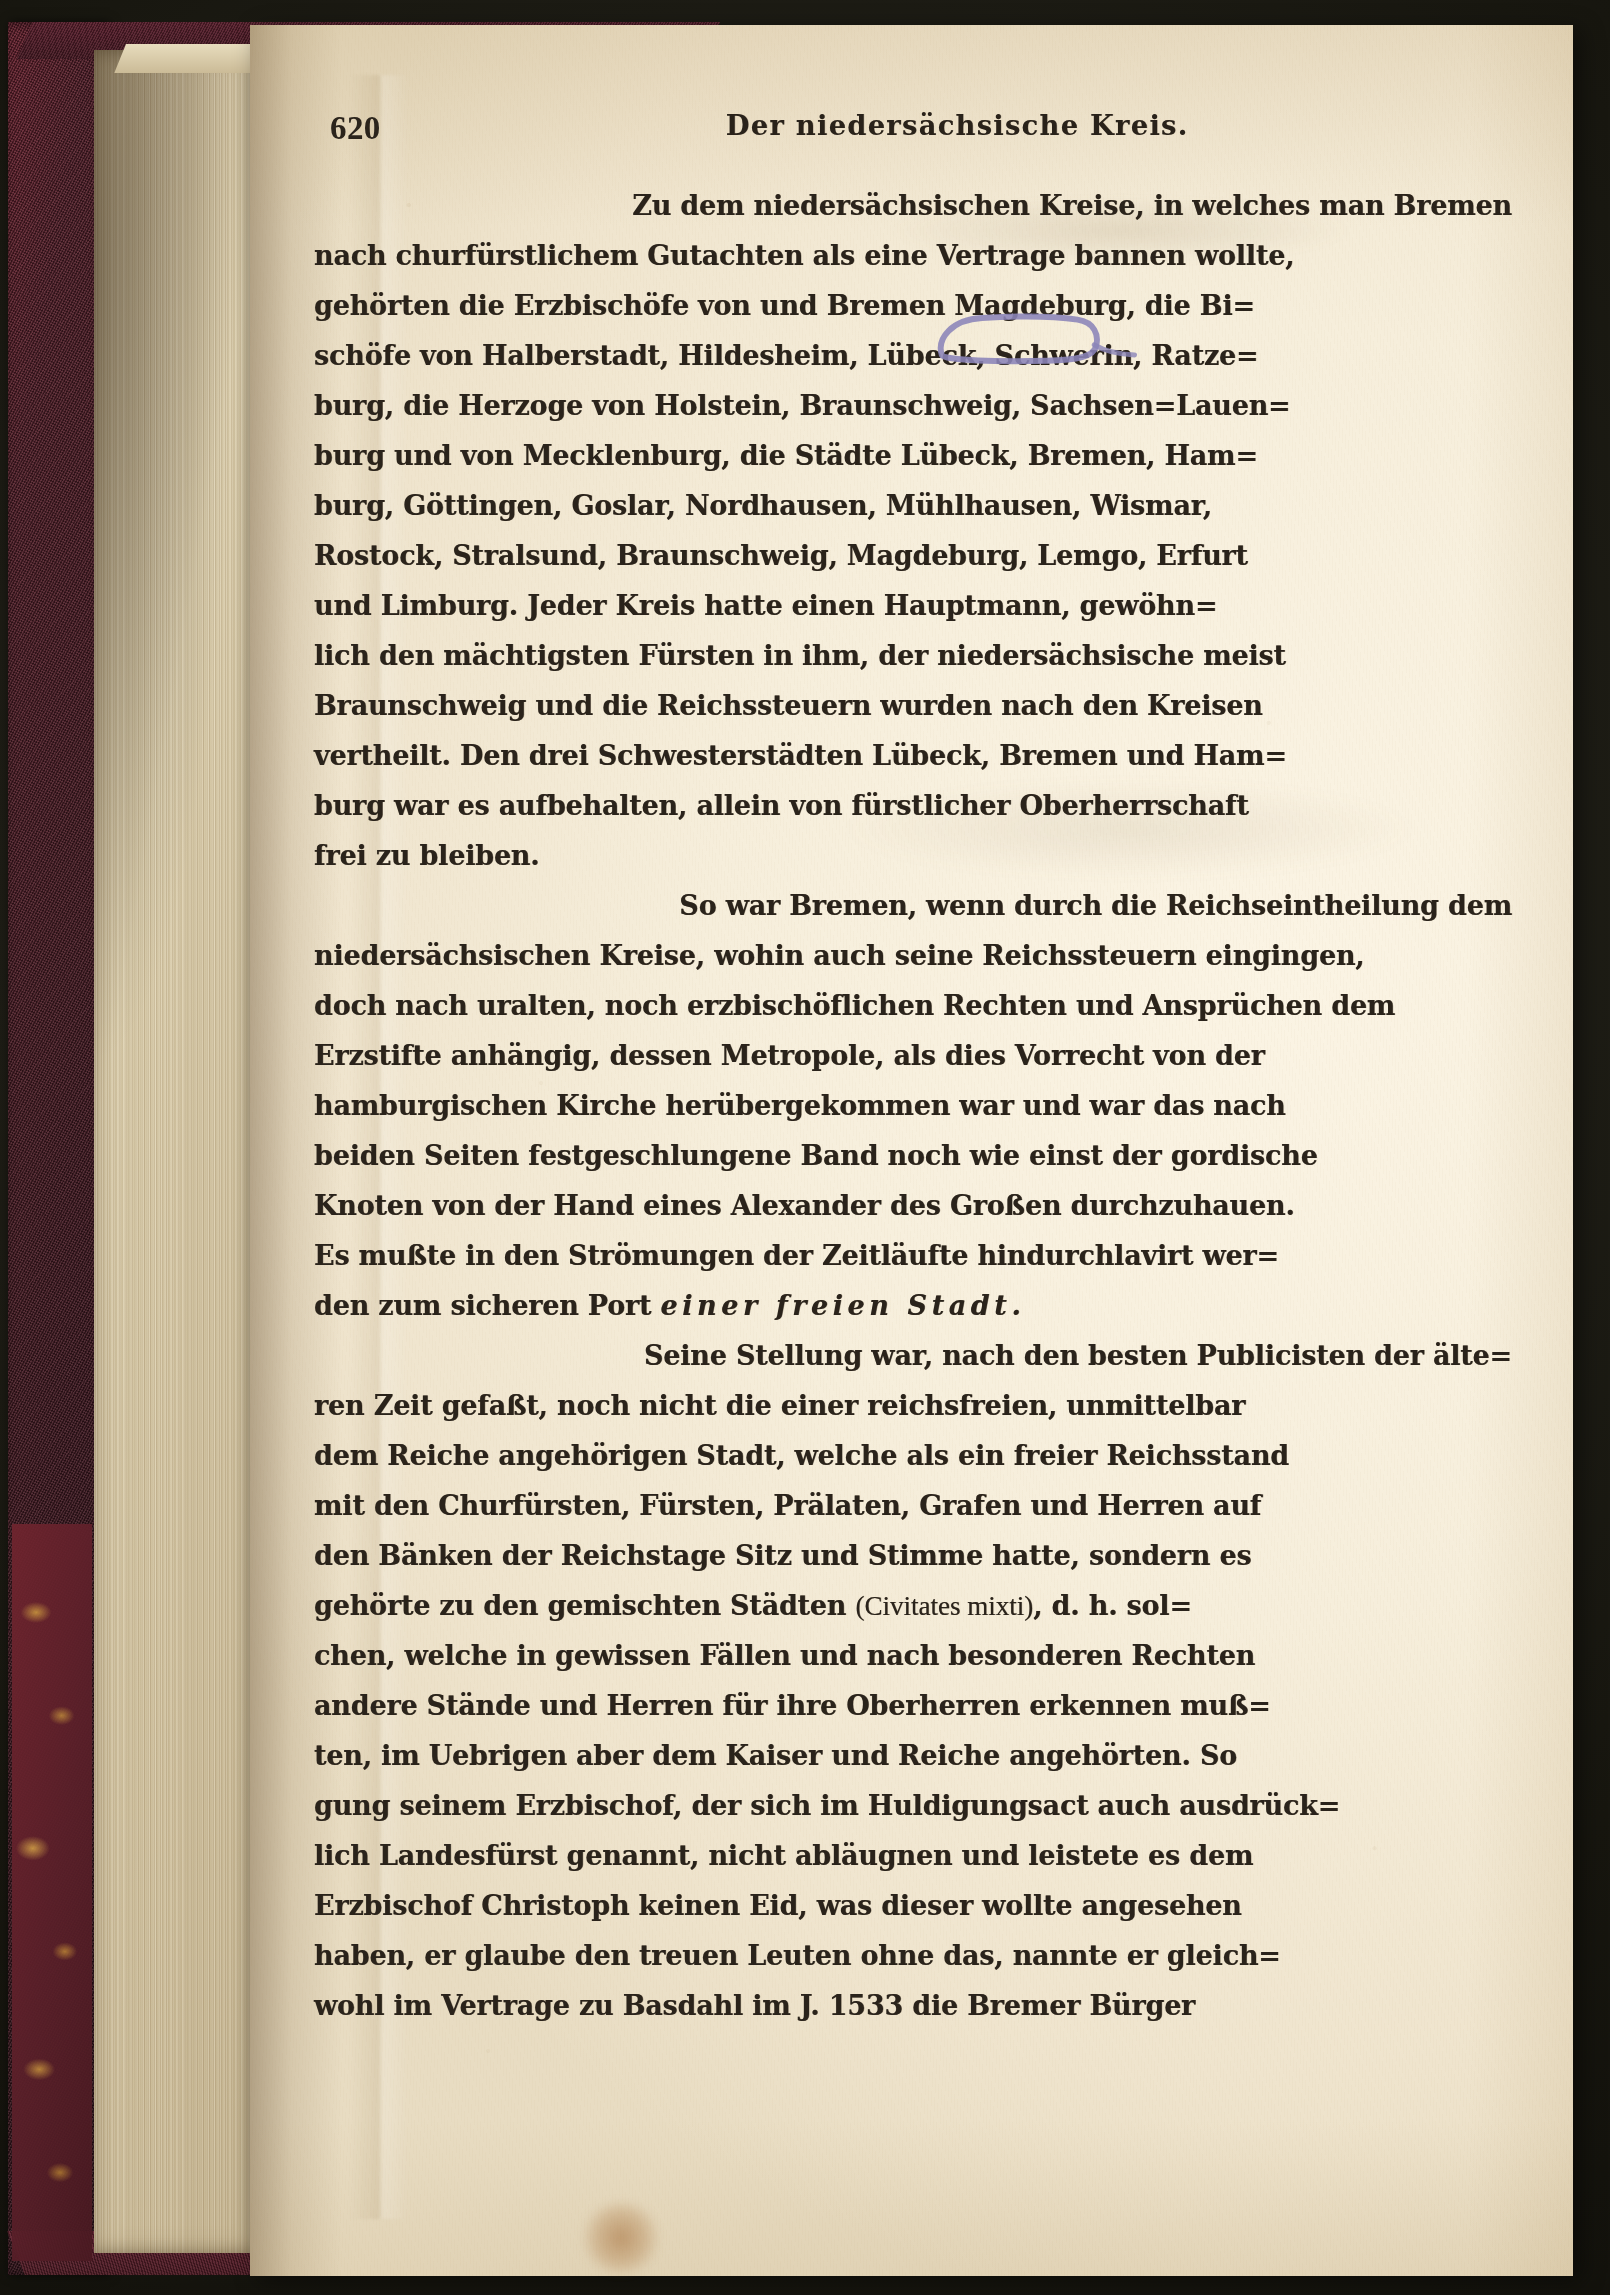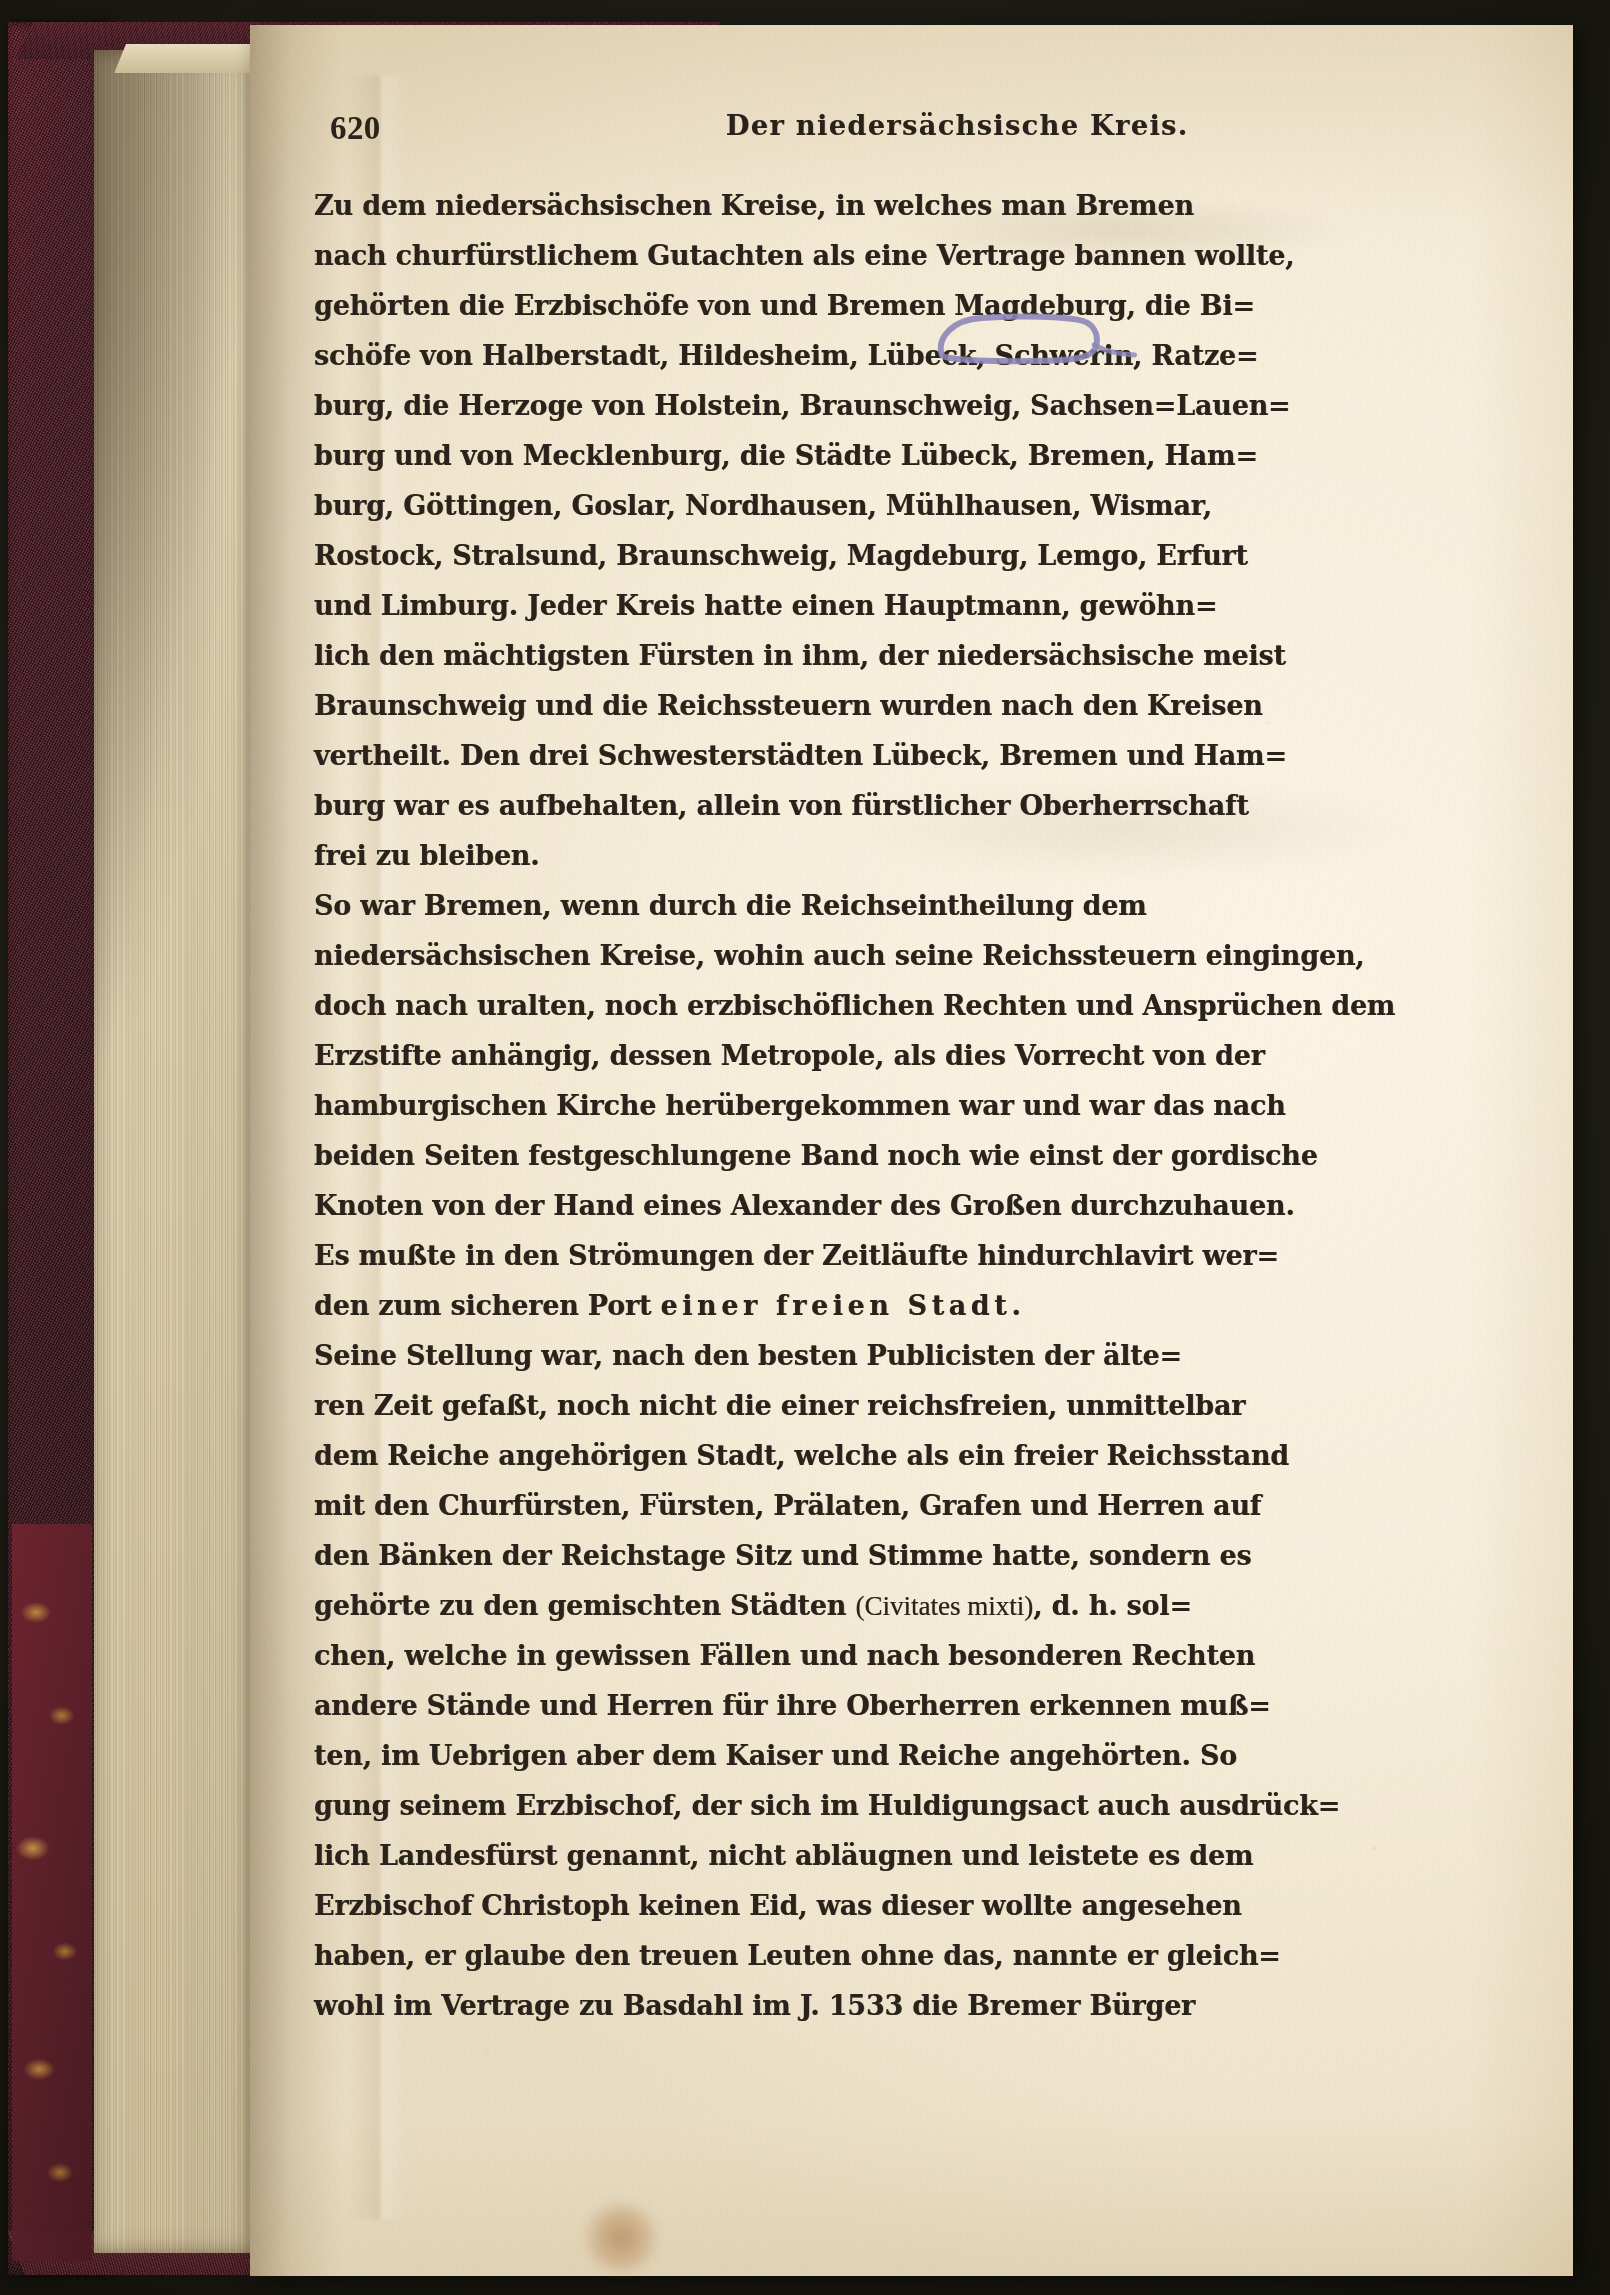--- a/index.html
+++ b/index.html
@@ -191,28 +191,27 @@
   }
   .body p{margin:0;}
   .body p + p{margin-top:0;}
   .ind{display:inline-block;width:52px;}
   .line{
     display:block;
     white-space:nowrap;
     font-weight:700;
     letter-spacing:-0.2px;
     text-shadow:0.5px 0.3px 0 rgba(52,38,22,.42), -0.2px 0 0 rgba(52,38,22,.22);
-    flex-direction:column;
   }
   .line.just{
     display:flex;
     justify-content:space-between;
   }
   .line.just > span{white-space:pre;}
-  .sperr{letter-spacing:4.6px;}
+  .sperr{letter-spacing:4.6px;font-style:italic;}
   .antiqua{
     font-family:"Liberation Serif",serif;
     font-weight:400;
     letter-spacing:0;
   }
 
   
   .annot{
     position:absolute;
     left:616px;top:208px;

